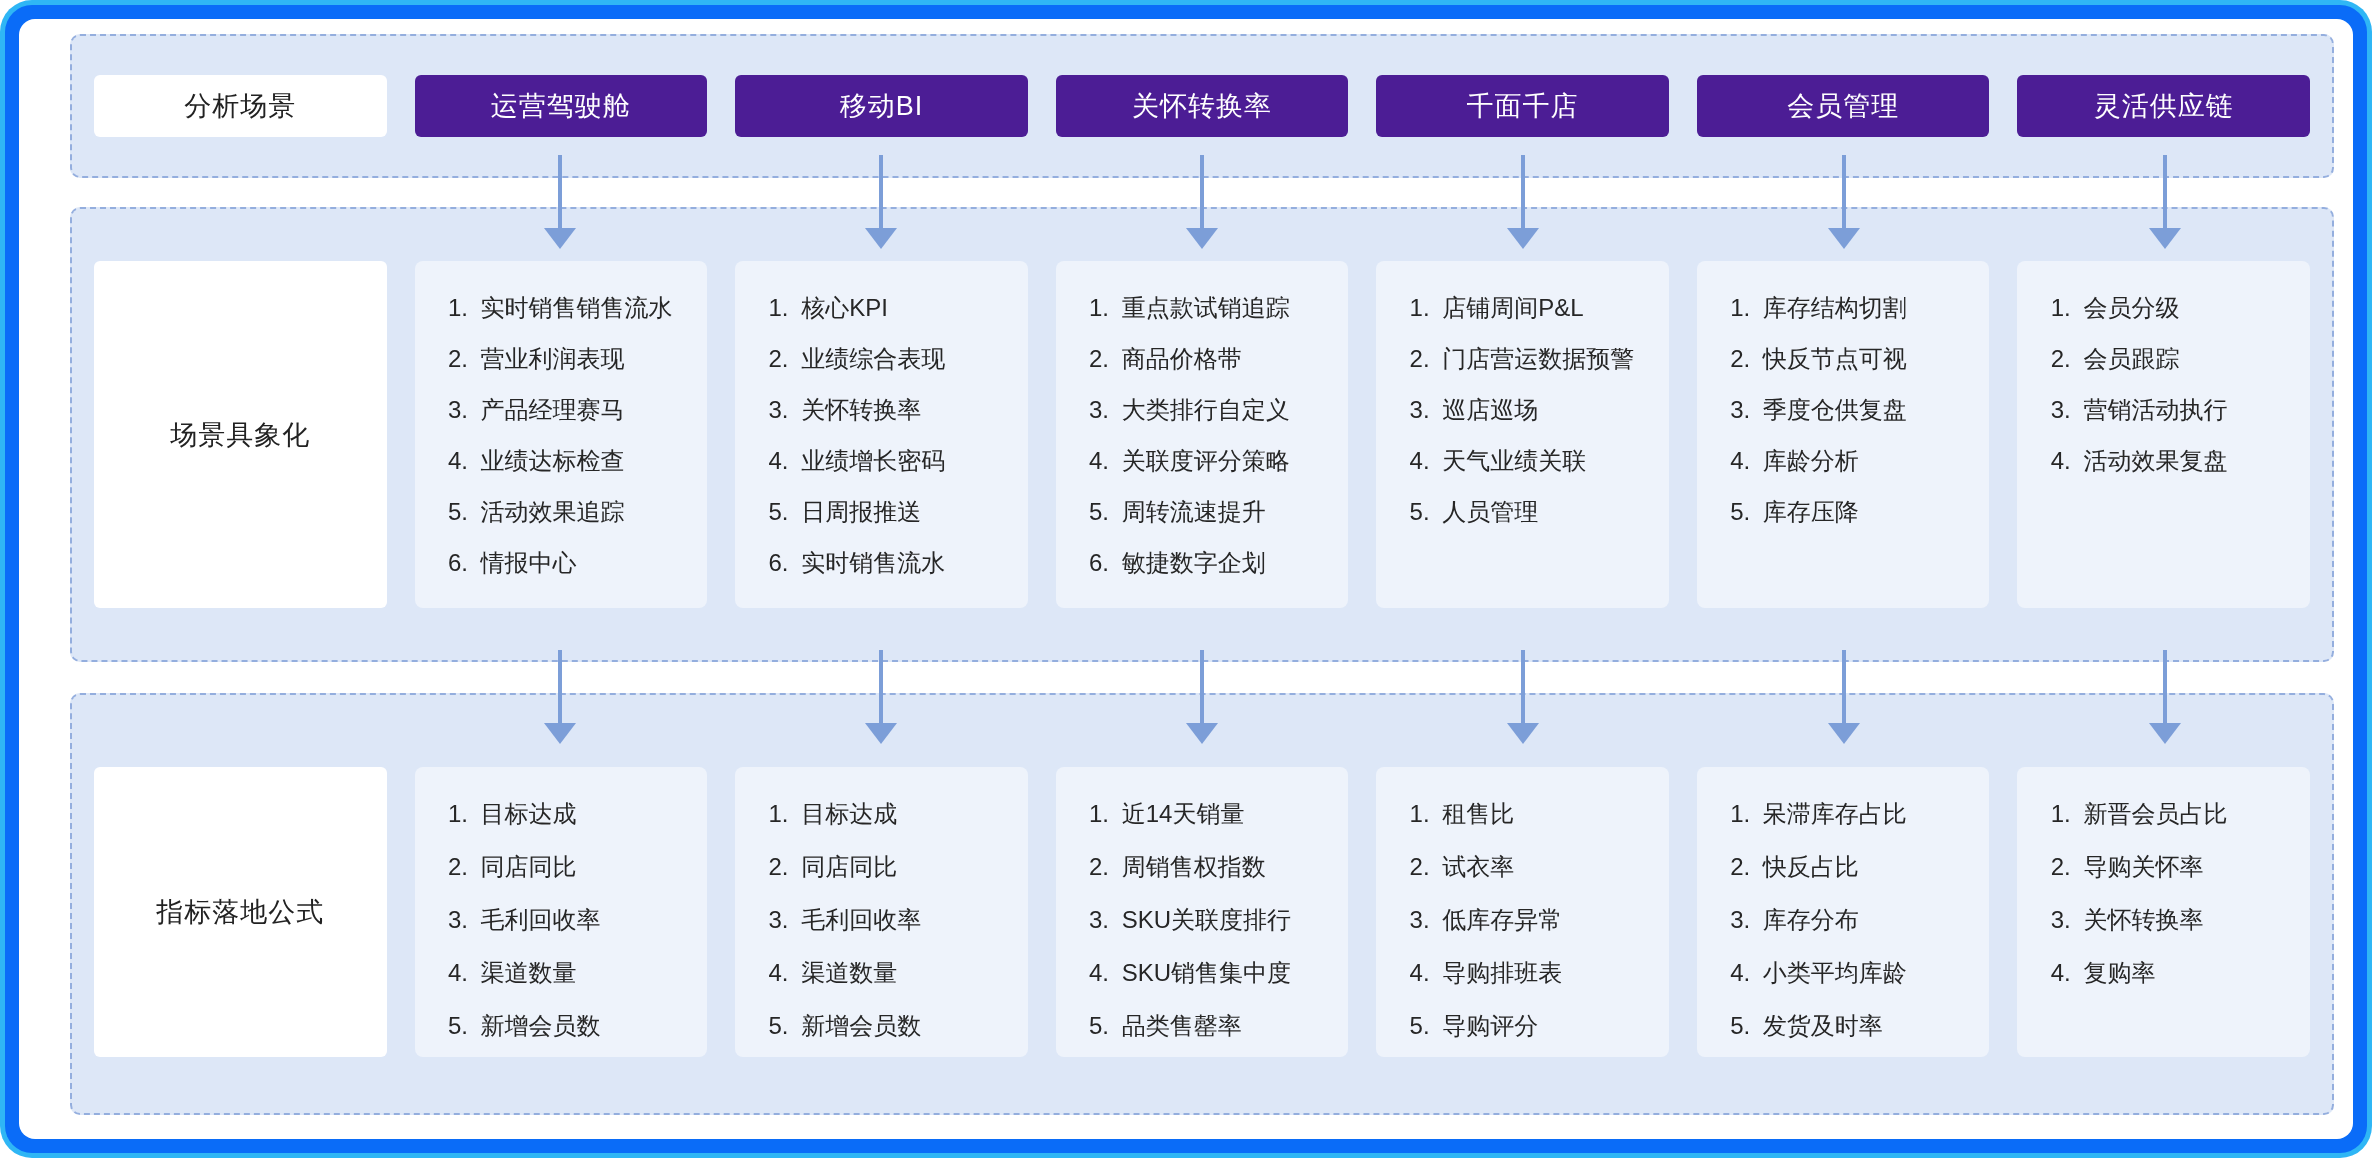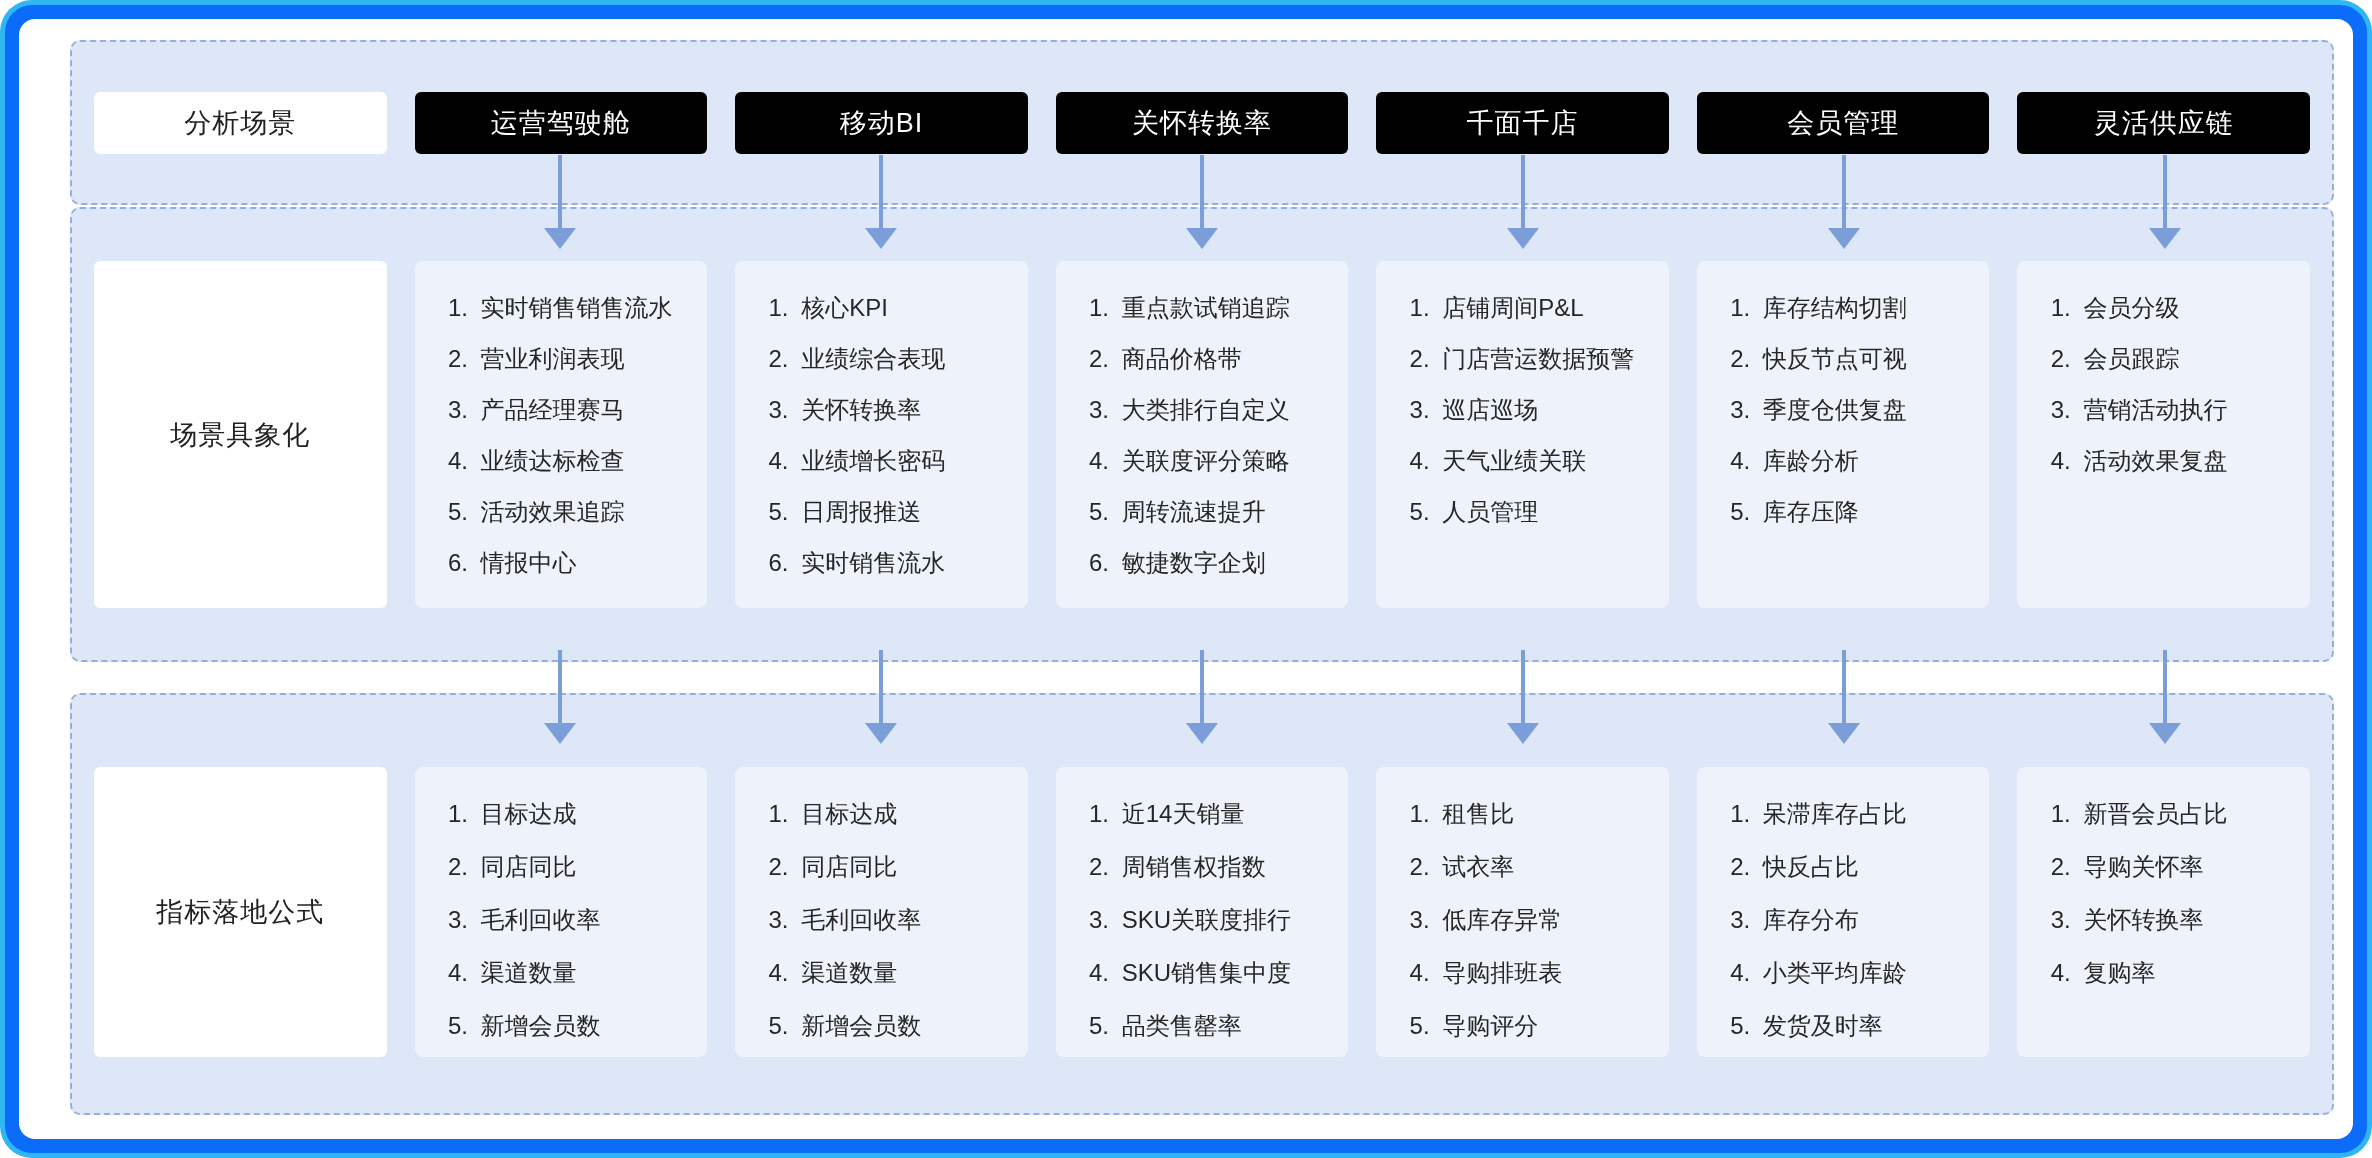--- a/index.html
+++ b/index.html
@@ -13,32 +13,32 @@
   .frame-blue{position:absolute;inset:5px;border-radius:27px;background:#0a6cf8;}
   .panel{position:absolute;inset:19px;border-radius:16px;background:#ffffff;}
 
   
   .section{
     position:absolute;left:70px;width:2264px;box-sizing:border-box;
     background:#dde7f7;border:2px dashed #94aede;border-radius:10px;
     display:grid;grid-template-columns:repeat(7,1fr);column-gap:28px;
     padding-left:22px;padding-right:22px;
   }
-  .sec1{top:40px;height:165px;align-items:center;}
+  .sec1{top:34px;height:144px;align-items:center;}
   .sec2{top:207px;height:455px;padding-top:52px;padding-bottom:52px;}
   .sec3{top:693px;height:422px;padding-top:72px;padding-bottom:56px;}
 
   .label-box{
     background:#ffffff;border-radius:6px;
     display:flex;align-items:center;justify-content:center;
     color:#222;font-size:27px;font-weight:500;letter-spacing:1px;
   }
   .sec1 .label-box, .sec1 .header-box{height:62px;}
   .header-box{
-    background:#000000;border-radius:6px;
+    background:#4c1d95;border-radius:6px;
     display:flex;align-items:center;justify-content:center;
     color:#ffffff;font-size:27px;letter-spacing:1px;
   }
   .card{
     background:#eef3fb;border-radius:8px;
     padding:26px 10px 20px 18px;box-sizing:border-box;overflow:hidden;
   }
   .card ol{
     margin:6px 0 0 0;padding:0 0 0 42px;
     color:#262626;font-size:24px;line-height:29px;

